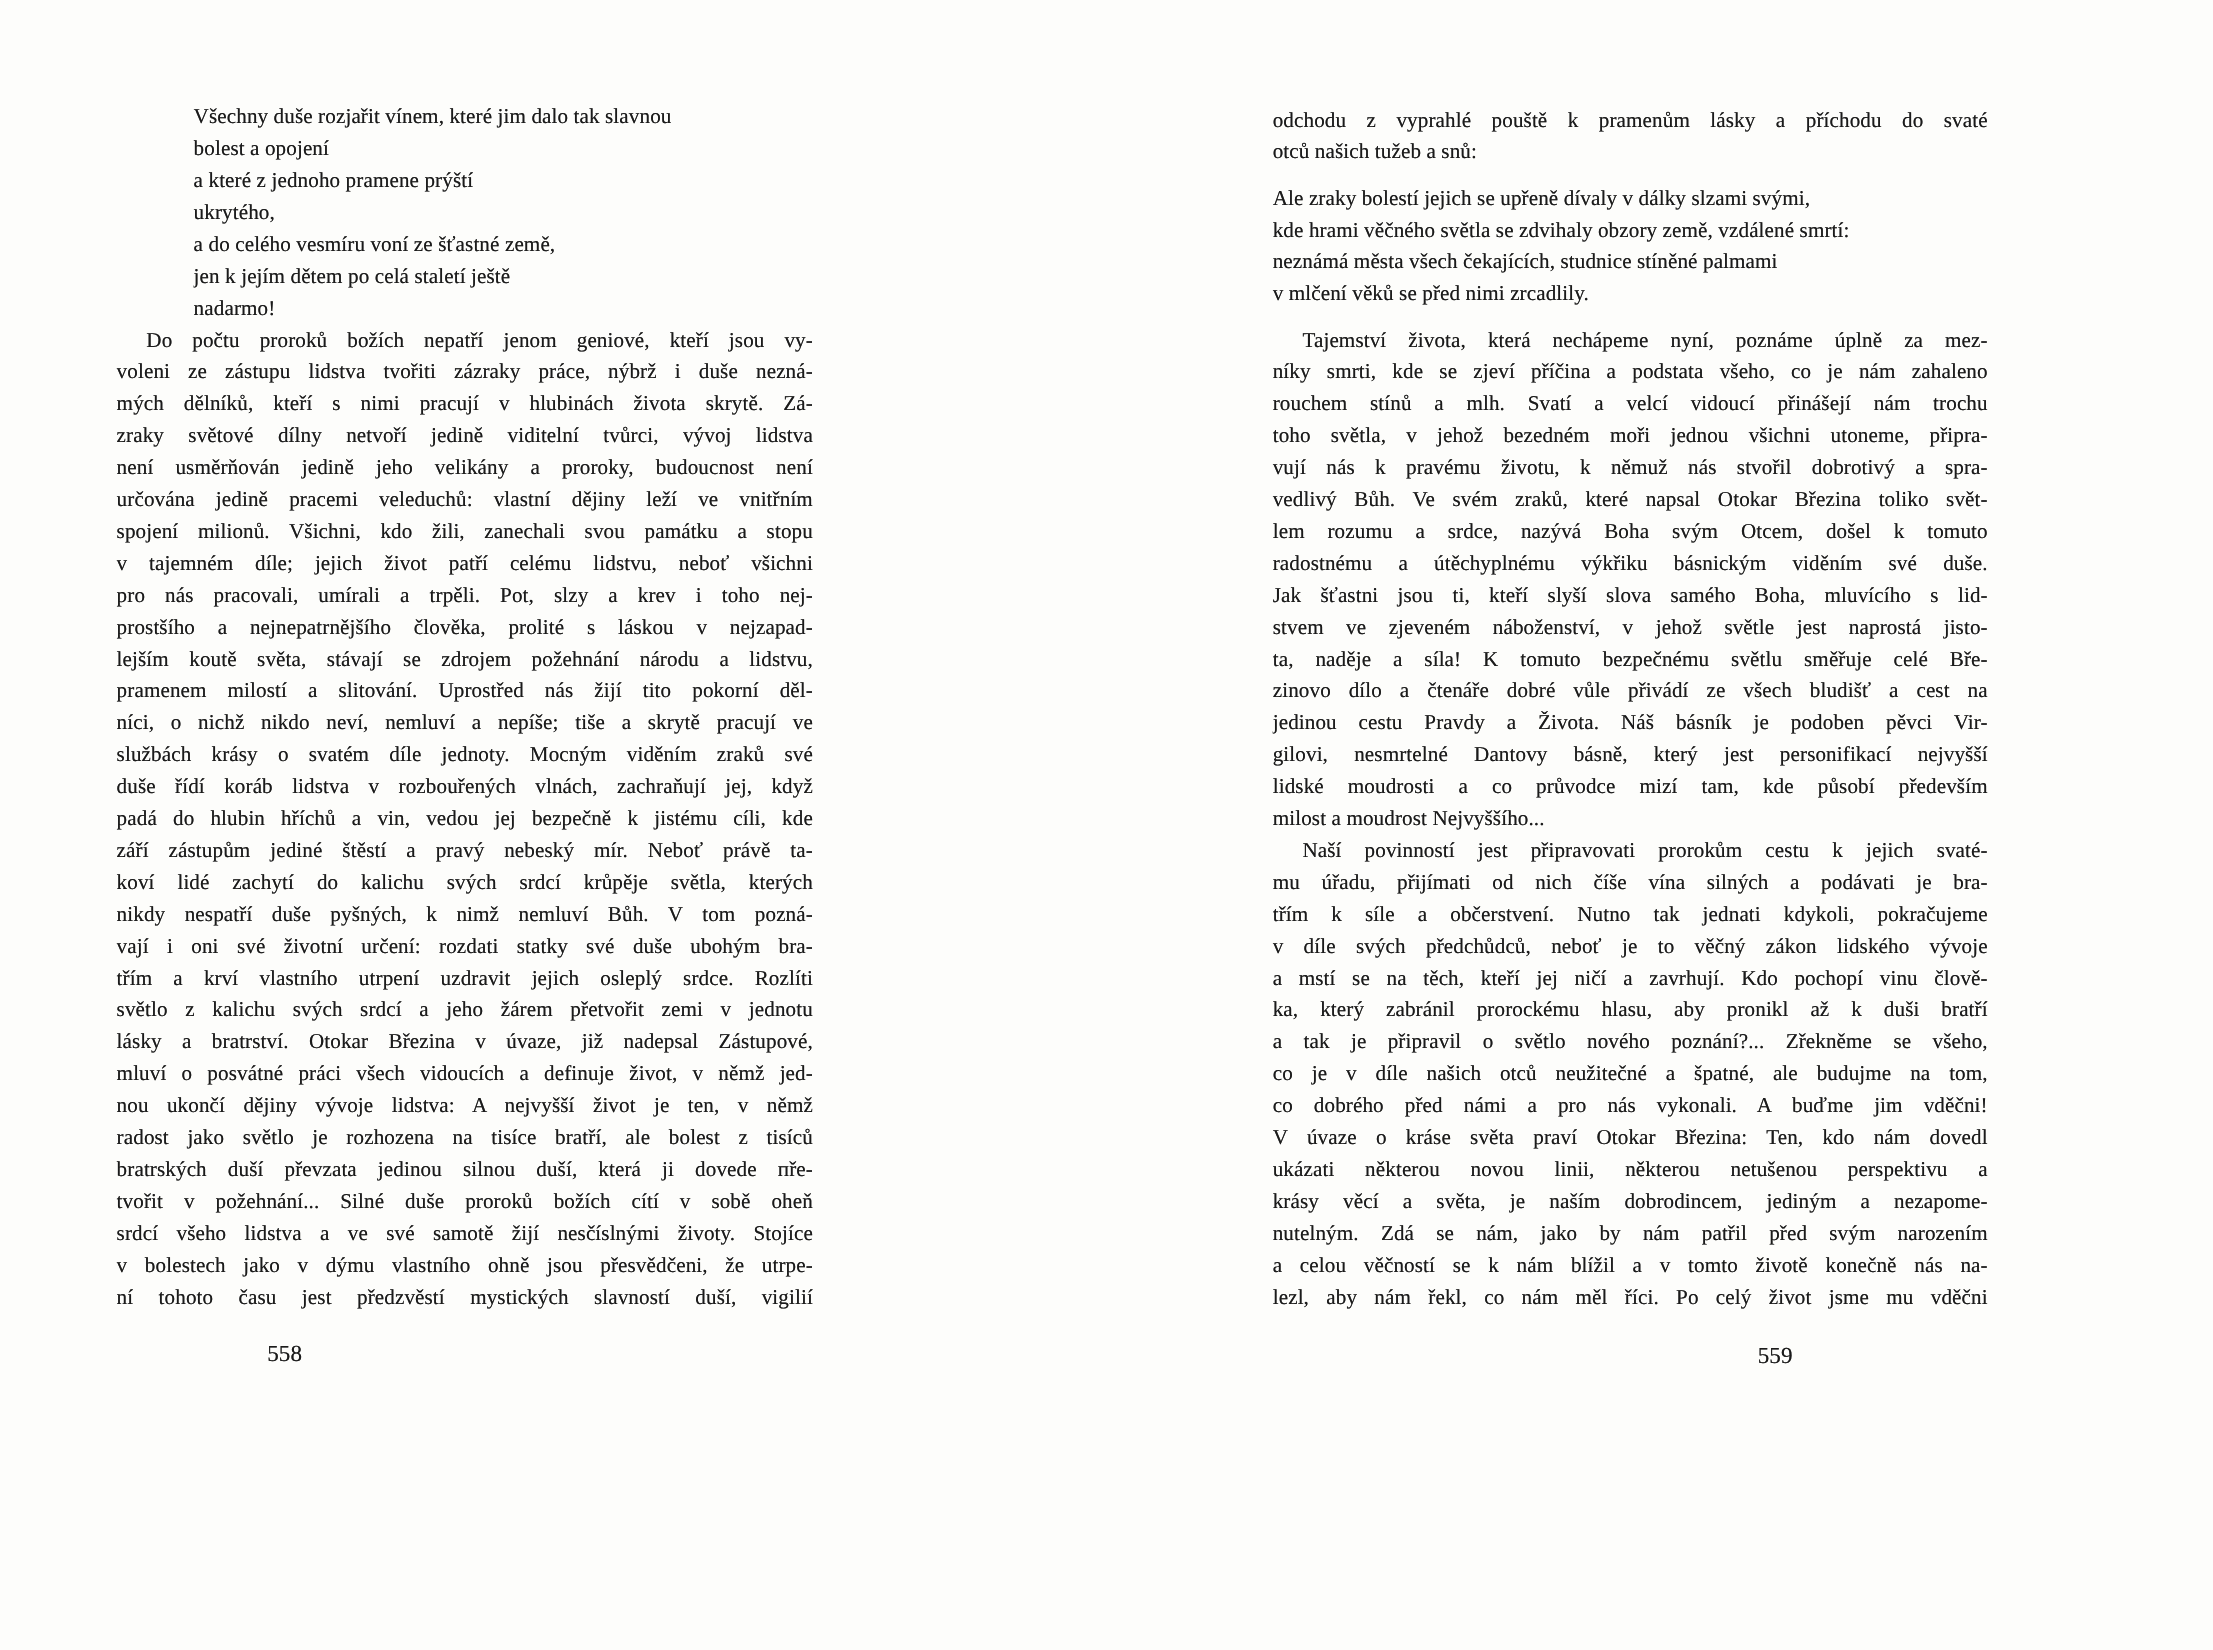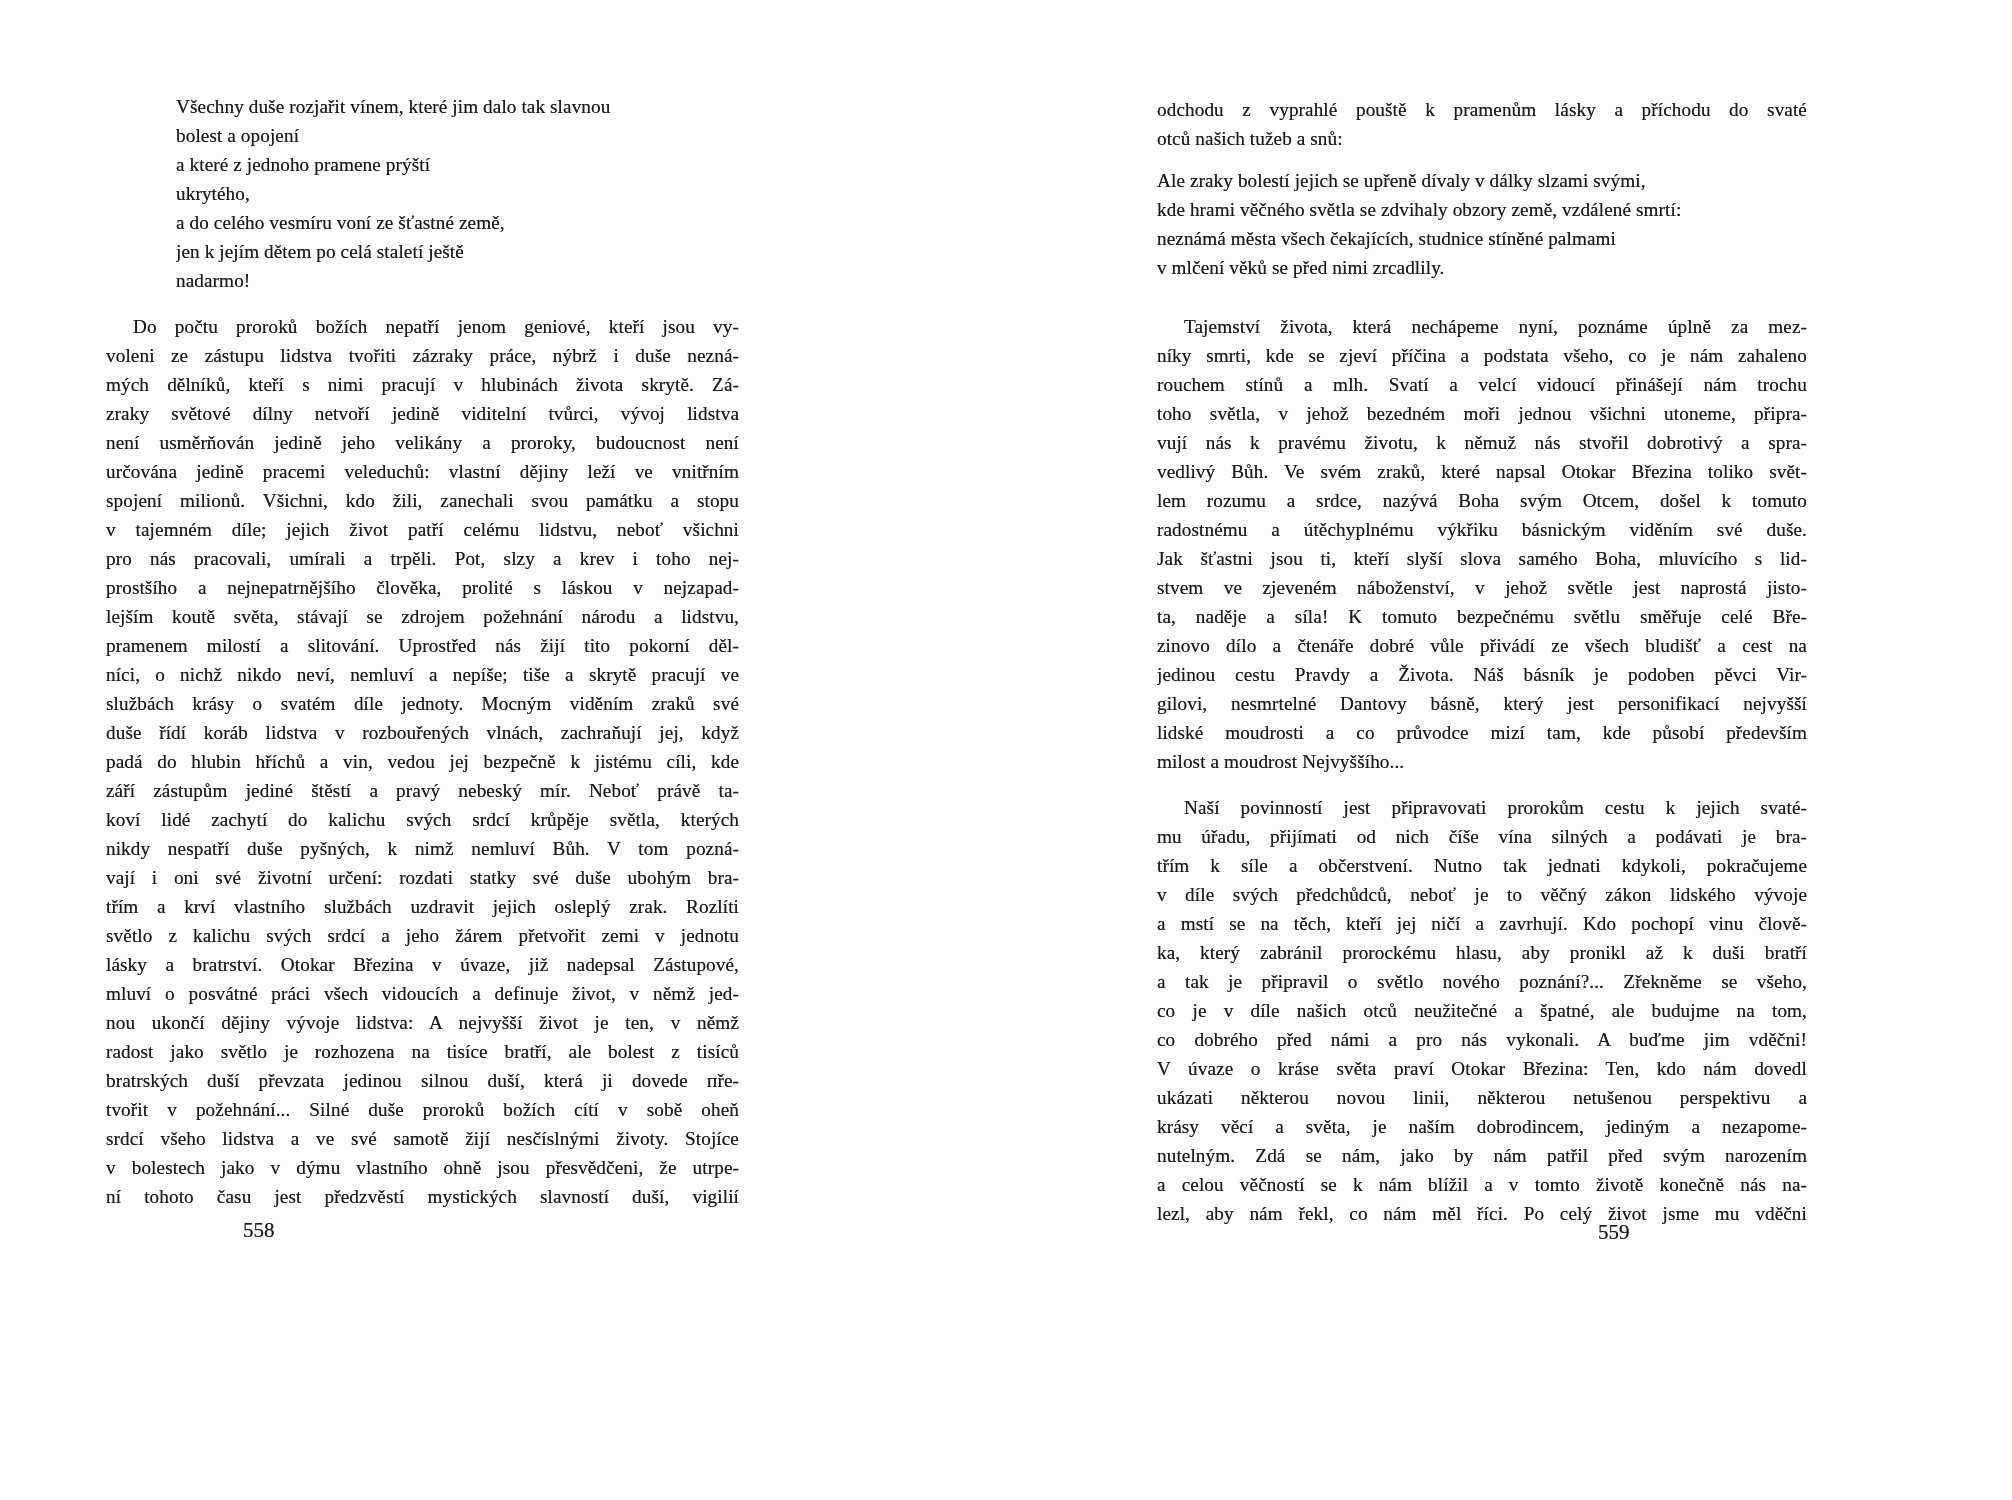--- a/index.html
+++ b/index.html
@@ -29,21 +29,20 @@
     overflow: hidden;
     text-shadow: 0 0 0.6px rgba(10,10,10,0.65);
     letter-spacing: 0.1px;
   }
   .line.just {
     text-align: justify;
     text-align-last: justify;
   }
   .line.indent {
     text-indent: 27px;
-    margin-top: 17px;
   }
   .poem {
     margin-left: 70px;
   }
   .vgap {
     height: 13px;
   }
   .pagenum {
     position: absolute;
     font-size: 21px;
@@ -78,21 +77,21 @@
       <div class="line just">lejším koutě světa, stávají se zdrojem požehnání národu a lidstvu,</div>
       <div class="line just">pramenem milostí a slitování. Uprostřed nás žijí tito pokorní děl-</div>
       <div class="line just">níci, o nichž nikdo neví, nemluví a nepíše; tiše a skrytě pracují ve</div>
       <div class="line just">službách krásy o svatém díle jednoty. Mocným viděním zraků své</div>
       <div class="line just">duše řídí koráb lidstva v rozbouřených vlnách, zachraňují jej, když</div>
       <div class="line just">padá do hlubin hříchů a vin, vedou jej bezpečně k jistému cíli, kde</div>
       <div class="line just">září zástupům jediné štěstí a pravý nebeský mír. Neboť právě ta-</div>
       <div class="line just">koví lidé zachytí do kalichu svých srdcí krůpěje světla, kterých</div>
       <div class="line just">nikdy nespatří duše pyšných, k nimž nemluví Bůh. V tom pozná-</div>
       <div class="line just">vají i oni své životní určení: rozdati statky své duše ubohým bra-</div>
-      <div class="line just">třím a krví vlastního službách uzdravit jejich osleplý zrak. Rozlíti</div>
+      <div class="line just">třím a krví vlastního utrpení uzdravit jejich osleplý srdce. Rozlíti</div>
       <div class="line just">světlo z kalichu svých srdcí a jeho žárem přetvořit zemi v jednotu</div>
       <div class="line just">lásky a bratrství. Otokar Březina v úvaze, již nadepsal Zástupové,</div>
       <div class="line just">mluví o posvátné práci všech vidoucích a definuje život, v němž jed-</div>
       <div class="line just">nou ukončí dějiny vývoje lidstva: A nejvyšší život je ten, v němž</div>
       <div class="line just">radost jako světlo je rozhozena na tisíce bratří, ale bolest z tisíců</div>
       <div class="line just">bratrských duší převzata jedinou silnou duší, která ji dovede пře-</div>
       <div class="line just">tvořit v požehnání... Silné duše proroků božích cítí v sobě oheň</div>
       <div class="line just">srdcí všeho lidstva a ve své samotě žijí nesčíslnými životy. Stojíce</div>
       <div class="line just">v bolestech jako v dýmu vlastního ohně jsou přesvědčeni, že utrpe-</div>
       <div class="line just">ní tohoto času jest předzvěstí mystických slavností duší, vigilií</div>

